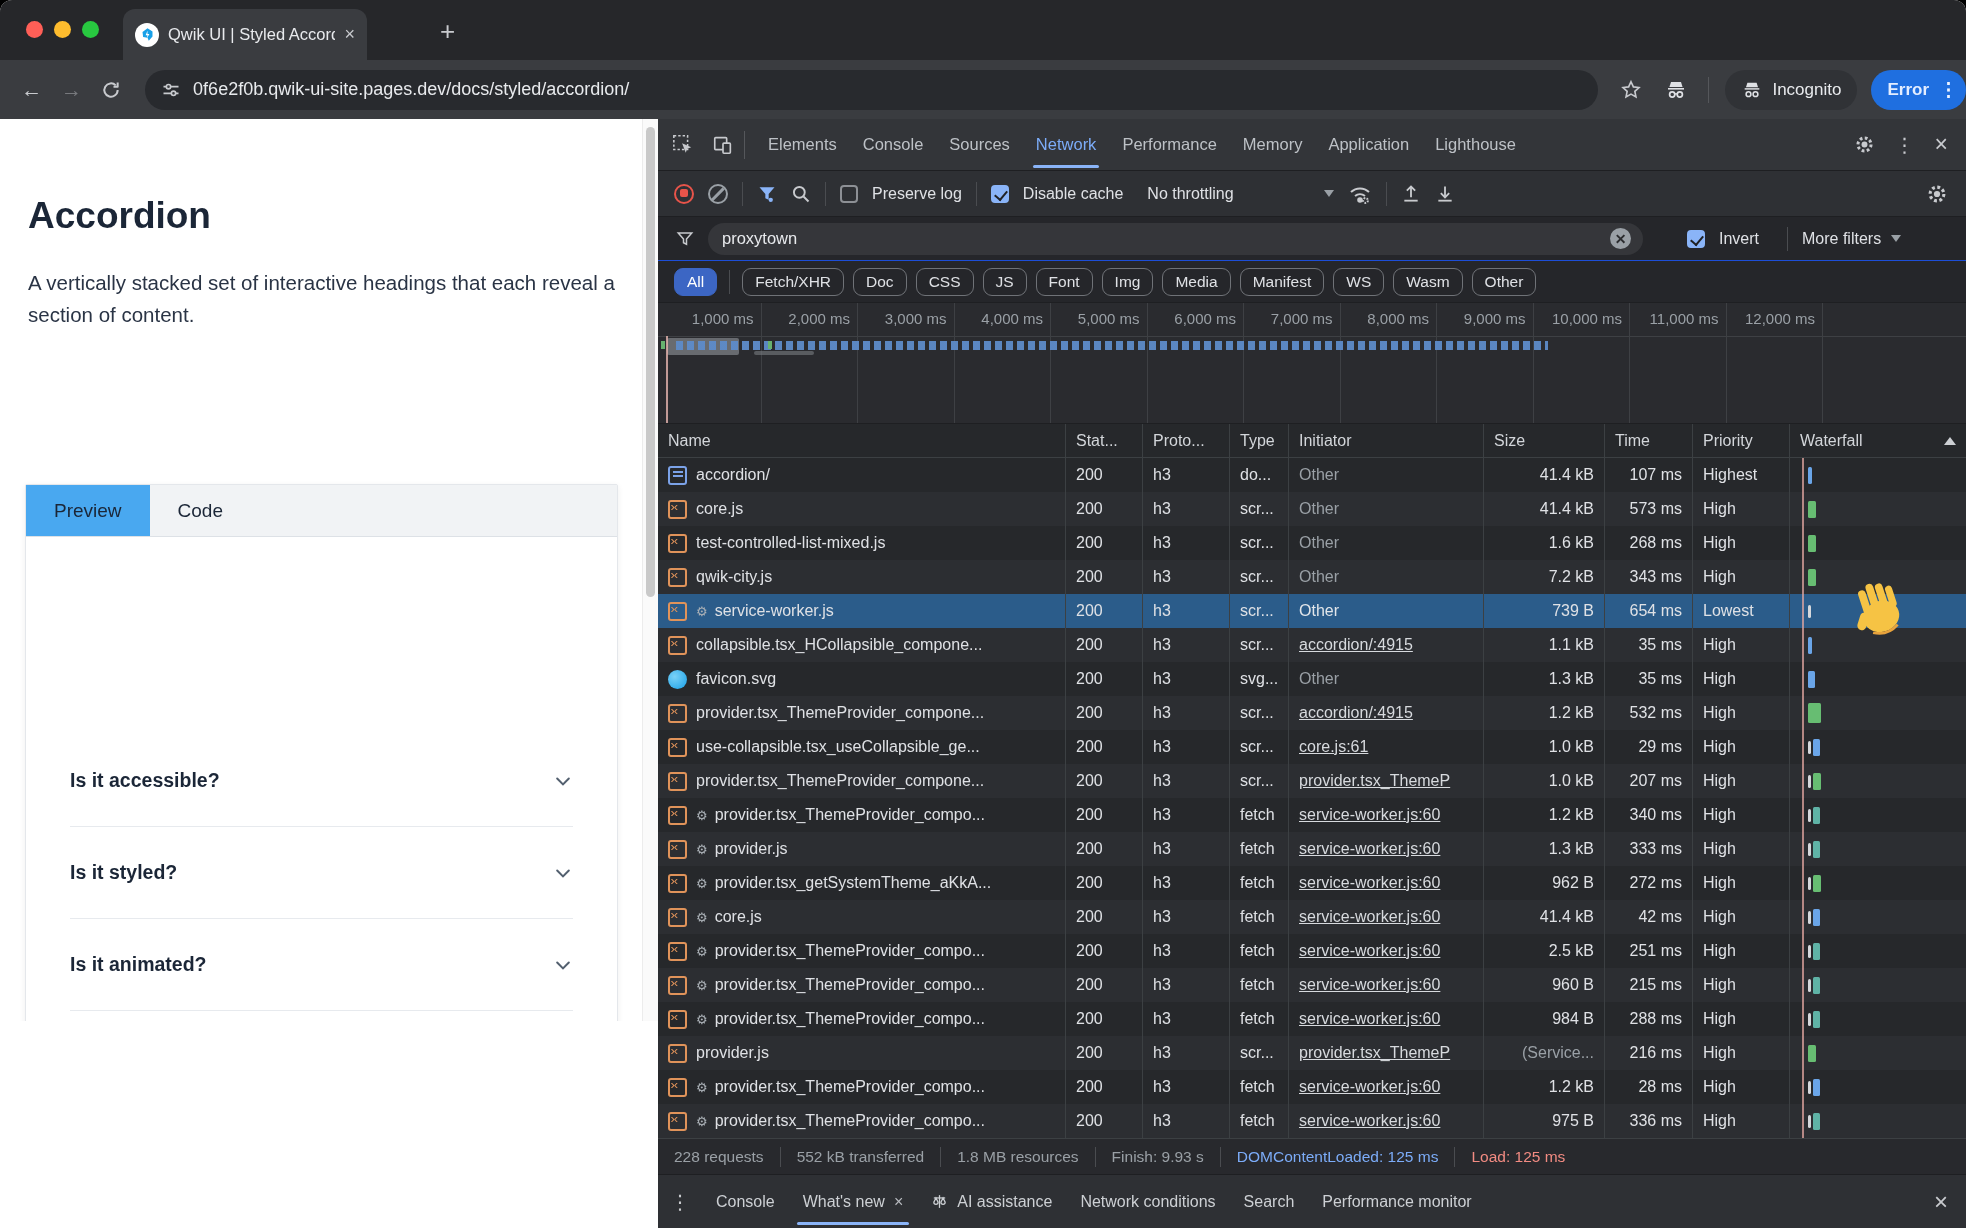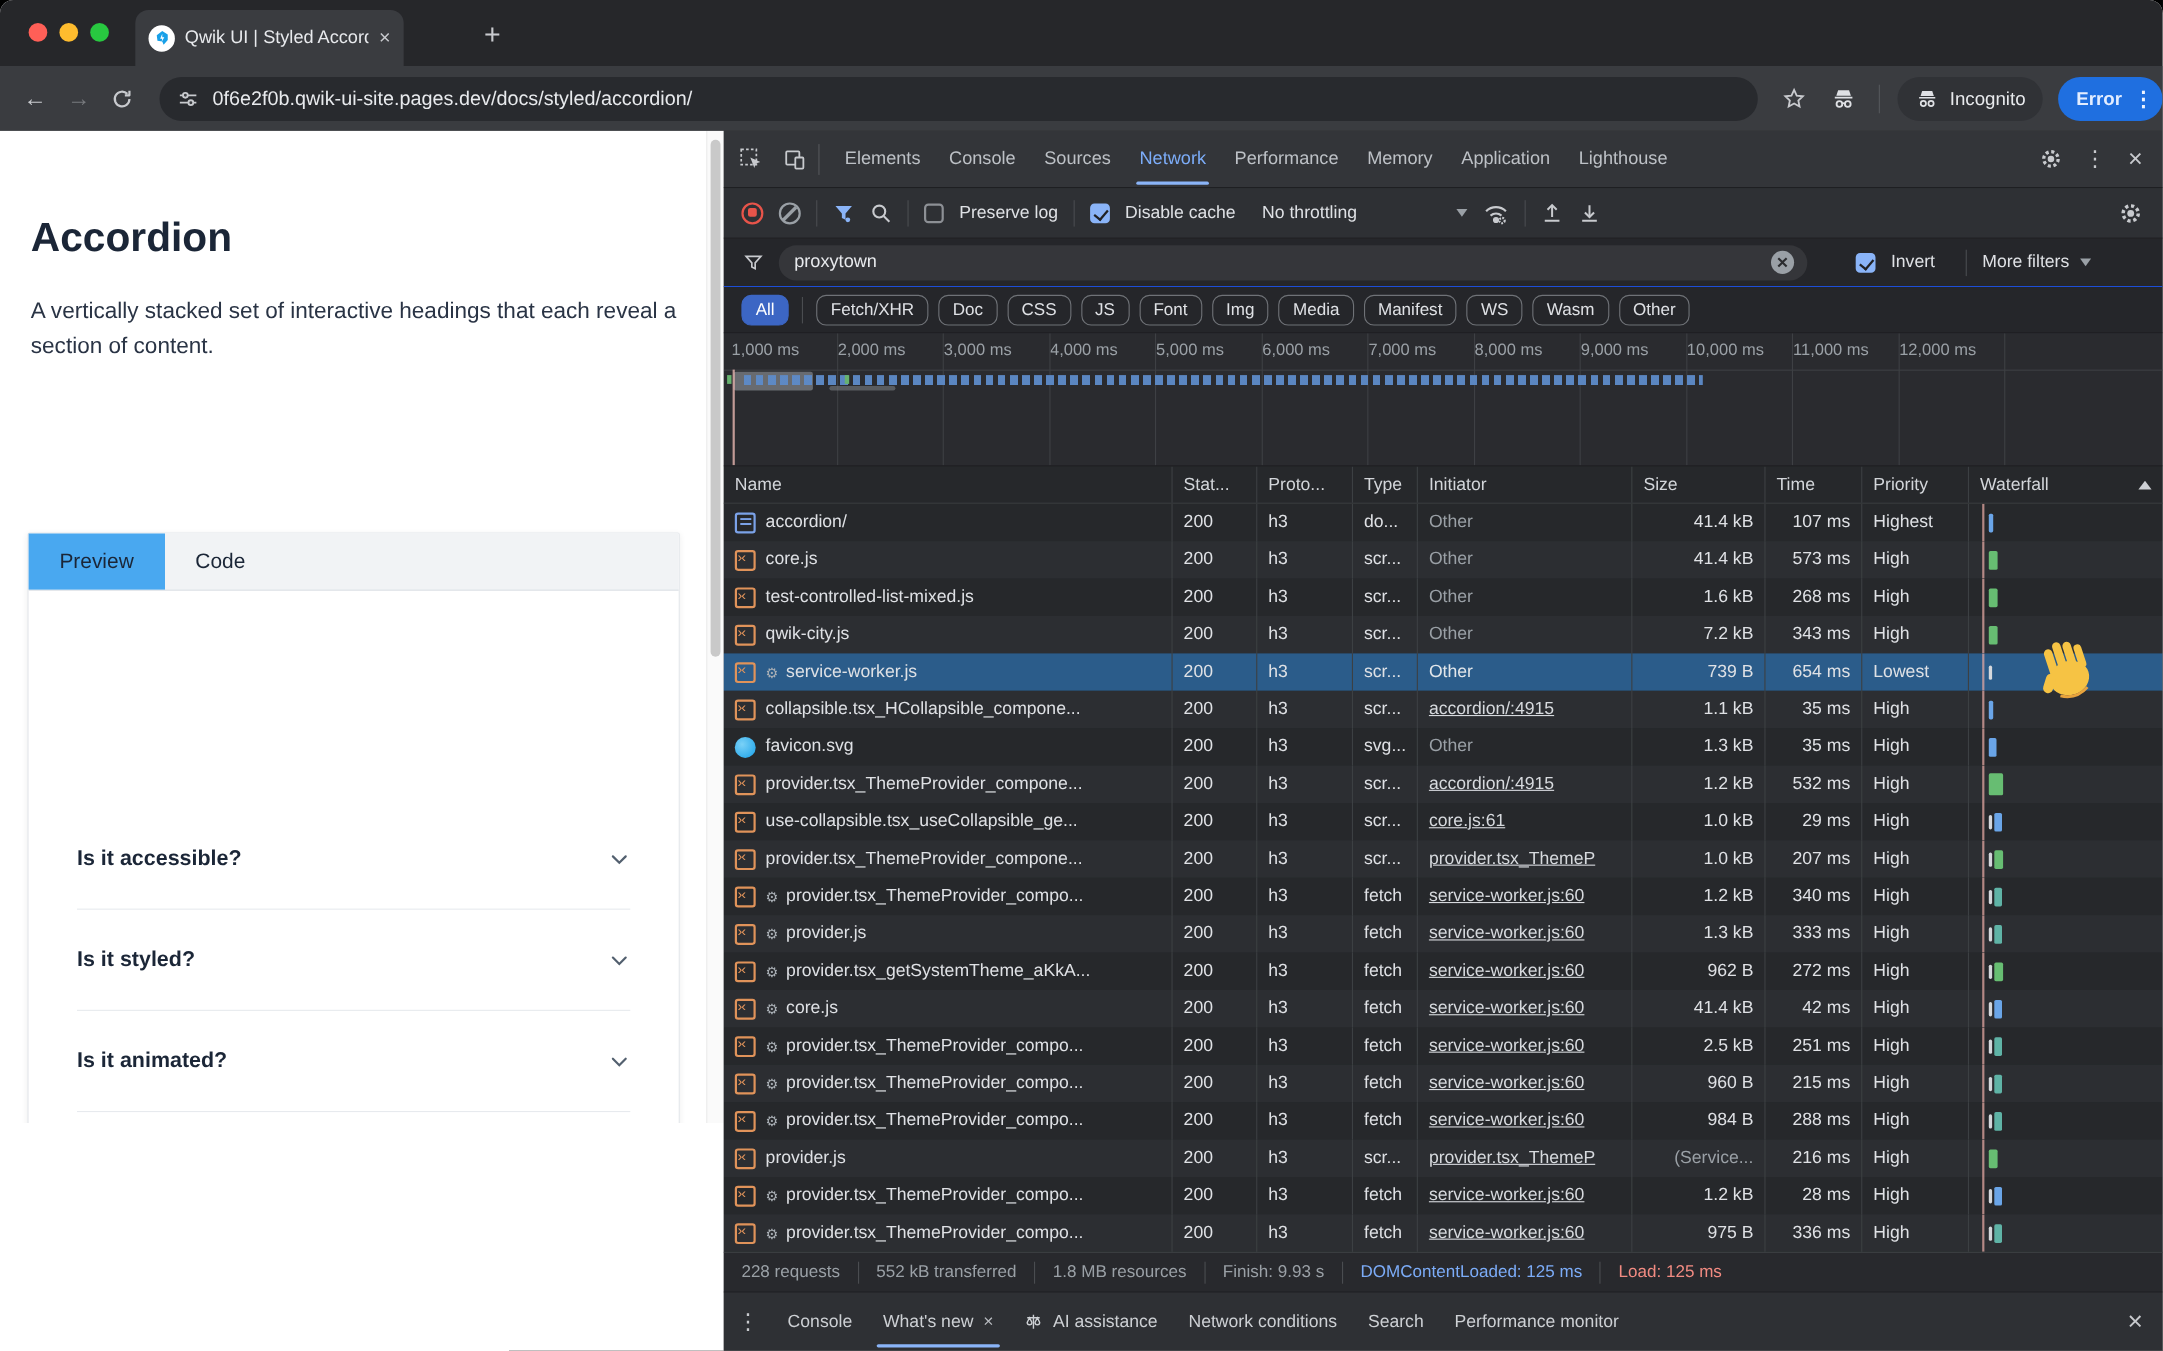--- a/index.html
+++ b/index.html
@@ -71,21 +71,21 @@
   .clr-x { width:21px; height:21px; background:#9aa0a6; color:#2b2c2f; border-radius:50%; font-size:14px; display:flex; align-items:center; justify-content:center; font-weight:bold; }
   .morefilters { display:flex; align-items:center; gap:10px; color:#dfe1e5; }
 
   .dt-chips { height:42px; background:#25262a; display:flex; align-items:center; gap:9px; padding-left:16px; border-bottom:1px solid #1e1f22; }
   .chip { height:28px; display:flex; align-items:center; padding:0 12px; border:1.5px solid #6f7277; border-radius:9px; color:#dfe1e5; font-size:15.5px; white-space:nowrap; }
   .chip.on { background:#3c66c4; border-color:#3c66c4; color:#fff; }
   .chips-sep { width:1px; height:24px; background:#4a4c50; margin:0 3px; }
 
   .dt-timeline { height:121px; position:relative; background:#2a2b2f; border-bottom:1px solid #1e1f22; overflow:hidden; }
   .ticks { position:absolute; inset:0; display:flex; padding-left:7px; }
-  .tick { width:96.5px; flex:none; border-right:1px solid #3e4044; color:#9aa0a6; font-size:15px; text-align:left; padding:7px 7px 0 0; white-space:nowrap; overflow:hidden; }
+  .tick { width:96.5px; flex:none; border-right:1px solid #3e4044; color:#9aa0a6; font-size:15px; text-align:right; padding:7px 7px 0 0; white-space:nowrap; overflow:hidden; }
   .tl-rule { position:absolute; left:0; right:0; top:33px; height:1px; background:#3e4044; }
   .activity { position:absolute; left:18px; top:38px; width:872px; height:9px;
      background:repeating-linear-gradient(90deg,#5d8bc9 0 7px, transparent 7px 11px); opacity:.95; }
   .activity2 { position:absolute; left:96px; top:48px; width:60px; height:4px; background:#7a7d82; opacity:.6; border-radius:2px; }
   .sel-region { position:absolute; left:9px; top:35px; width:72px; height:17px; background:#9aa0a6; opacity:.55; border-radius:2px; }
   .tl-marker { position:absolute; left:8px; top:33px; bottom:0; width:1.5px; background:#e7b6b0; opacity:.8; }
   .greendot { position:absolute; width:4px; height:8px; background:#67b26f; top:38px; }
 
   
   .dt-table-head, .dt-row { display:grid; grid-template-columns:408px 77px 87px 59px 195px 121px 88px 97px 1fr; }

